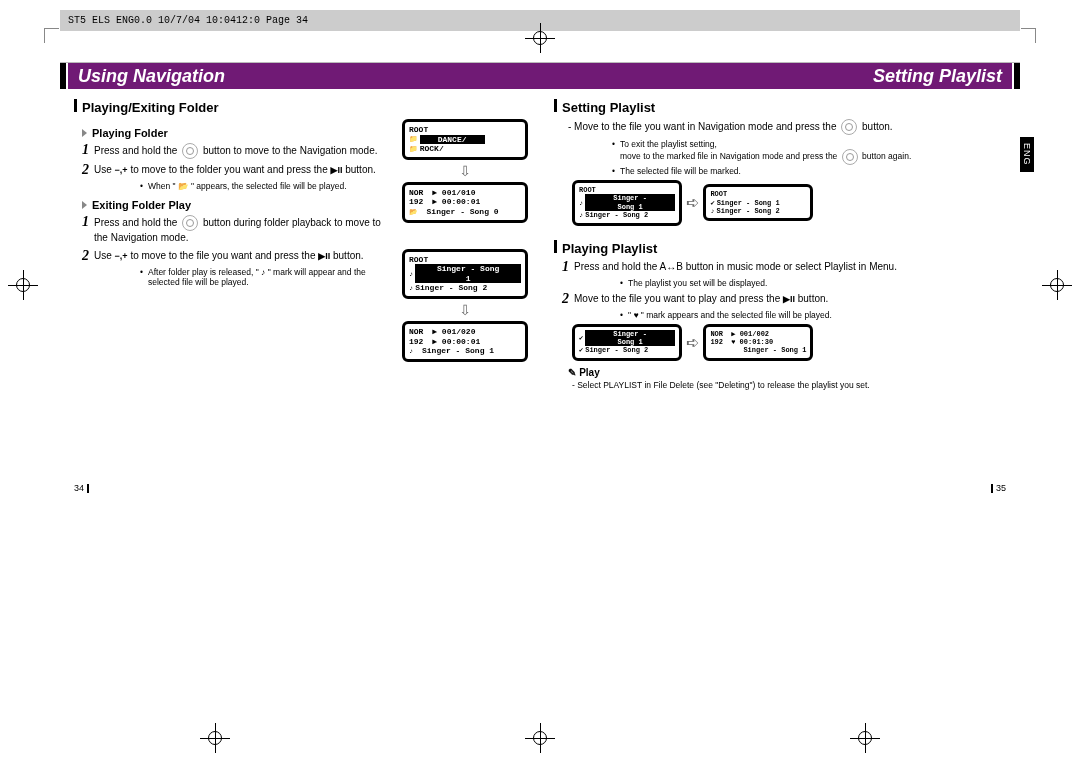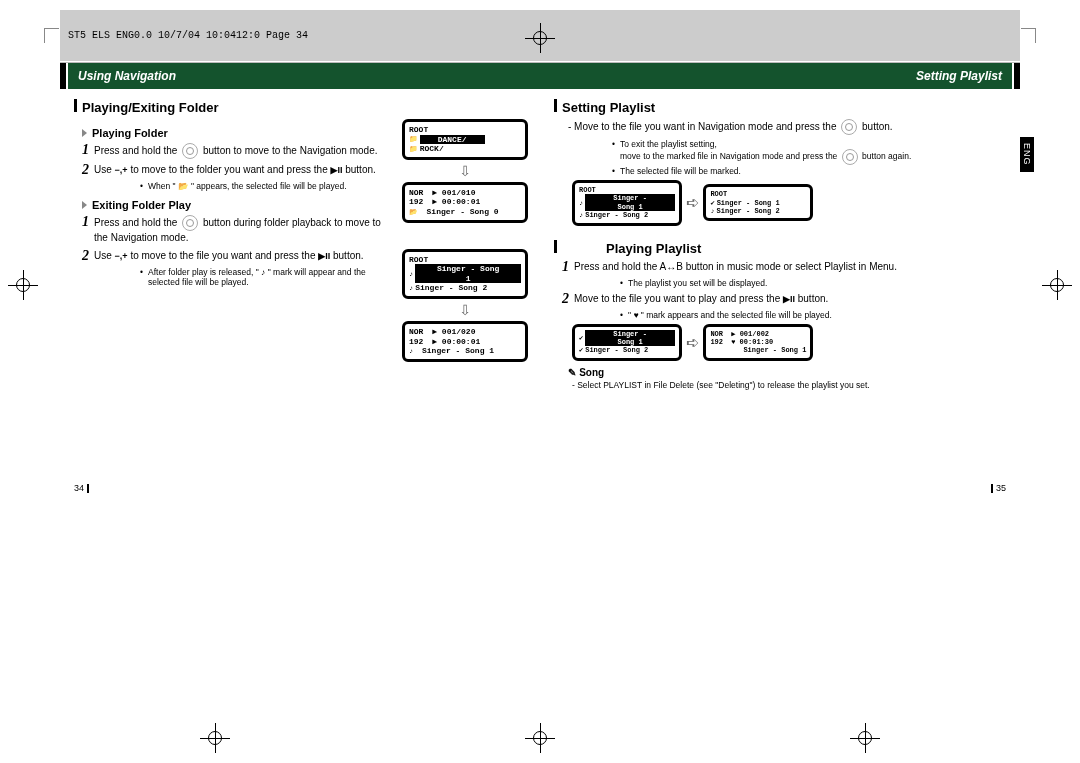--- a/index.html
+++ b/index.html
@@ -11,21 +11,21 @@
     width: 1080px;
     height: 763px;
     position: relative;
   }
   .doc-header {
     position: absolute;
     top: 10px;
     left: 60px;
     right: 60px;
     background: #cccccc;
-    padding: 20px 8px;
+    padding: 5px 8px;
     font-family: "Courier New", monospace;
     font-size: 10px;
     color: #000;
   }
   .crop-corner {
     position: absolute;
     width: 14px;
     height: 14px;
   }
   .crop-tl { top: 28px; left: 44px; border-left: 1px solid #888; border-top: 1px solid #888; }
@@ -79,25 +79,25 @@
     height: 26px;
     margin: 0 -14px 10px -14px;
   }
   .banner .accent {
     width: 6px;
     background: #000;
   }
   .banner .gap { width: 2px; }
   .banner .bar {
     flex: 1;
-    background: #14532d;
+    background: #701a75;
     color: #fff;
     font-weight: bold;
     font-style: italic;
-    font-size: 12px;
+    font-size: 18px;
     display: flex;
     align-items: center;
     padding: 0 10px;
   }
   .banner.flip .bar { justify-content: flex-end; }
   .sec {
     display: flex;
     align-items: baseline;
     margin: 6px 0 4px 0;
   }
@@ -447,21 +447,21 @@
             <span class="ico">✔</span>
             <span>Singer - Song 1</span>
           </div>
         <div class="row">
             <span class="ico">♪</span>
             <span>Singer - Song 2</span>
           </div>
       </div>
     </div>
 
-    <div class="sec" style="margin-top:14px;gap:44px;">
+    <div class="sec" style="margin-top:14px;">
       <div class="sec-bar"></div>
       <div class="sec-title">Playing Playlist</div>
     </div>
 
     <div class="steps">
       <div class="step">
         <span class="num">1</span>
         <span>Press and hold the A↔B button in music mode or select Playlist in Menu.</span>
       </div>
       <ul class="bullets">
@@ -494,21 +494,21 @@
       <div class="arrow-right">➪</div>
       <div class="lcd">
         <div class="row"><span>NOR</span>&nbsp;<span>▶ 001/002</span></div>
         <div class="row"><span>192</span>&nbsp;<span>♥ 00:01:30</span></div>
         <div class="row" style="justify-content:flex-end;">
             <span>Singer - Song 1</span>
           </div>
       </div>
     </div>
 
-    <div class="note-label">✎ Song</div>
+    <div class="note-label">✎ Play</div>
     <div class="note-text">- Select PLAYLIST in File Delete (see "Deleting") to release the playlist you set.</div>
 
     <div class="pgnum right">
       <span class="pgnum-bar"></span>&nbsp;<span>35</span>
     </div>
   </div>
 
 </div>
 
 </body></html>

